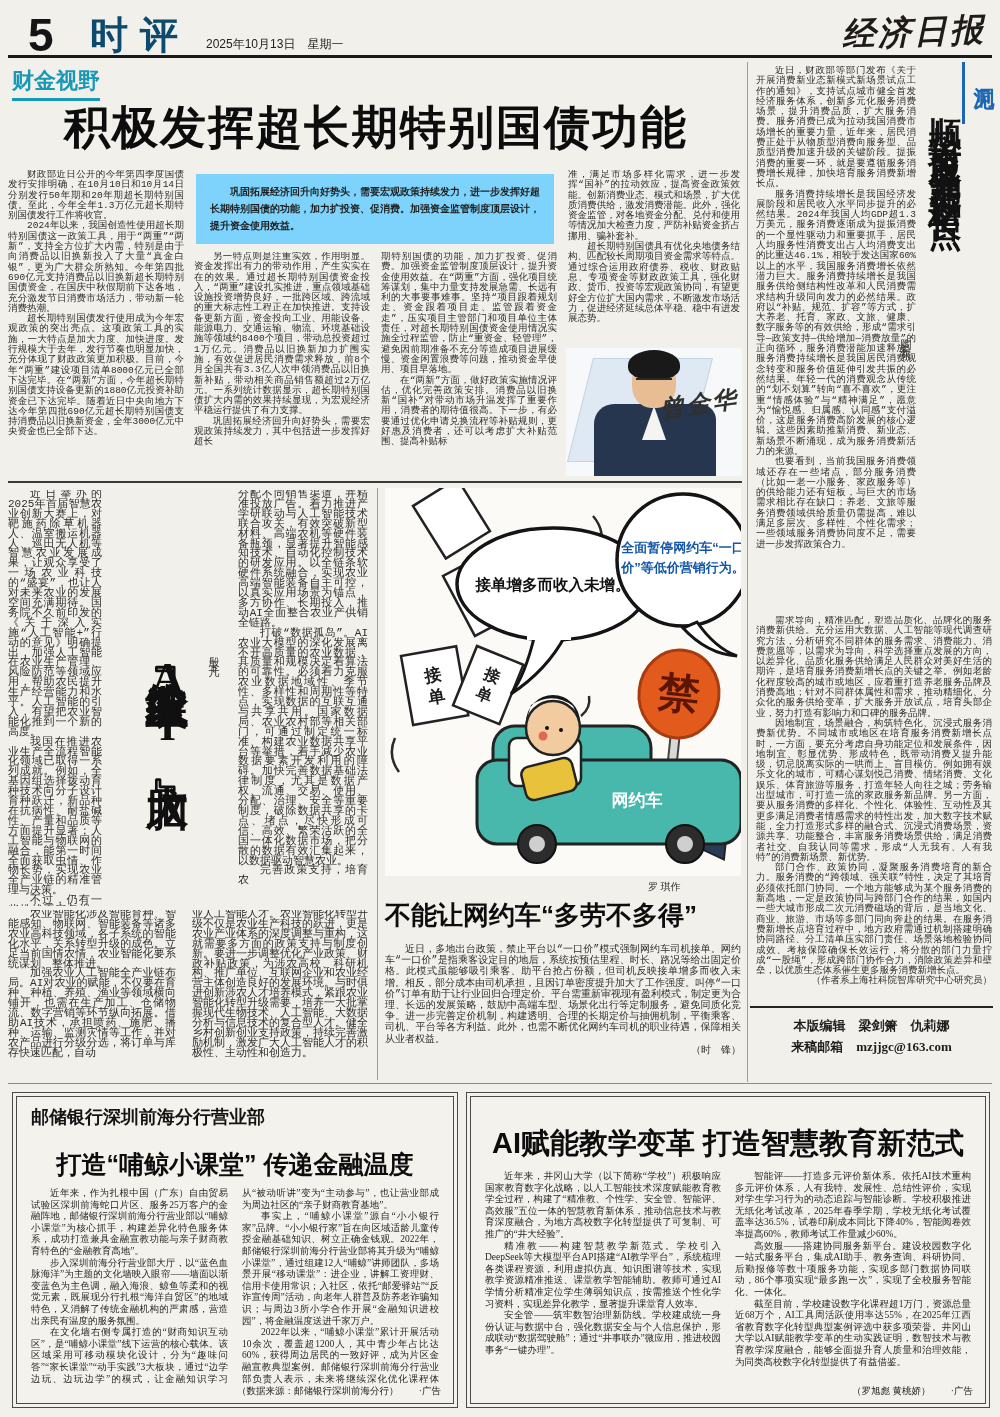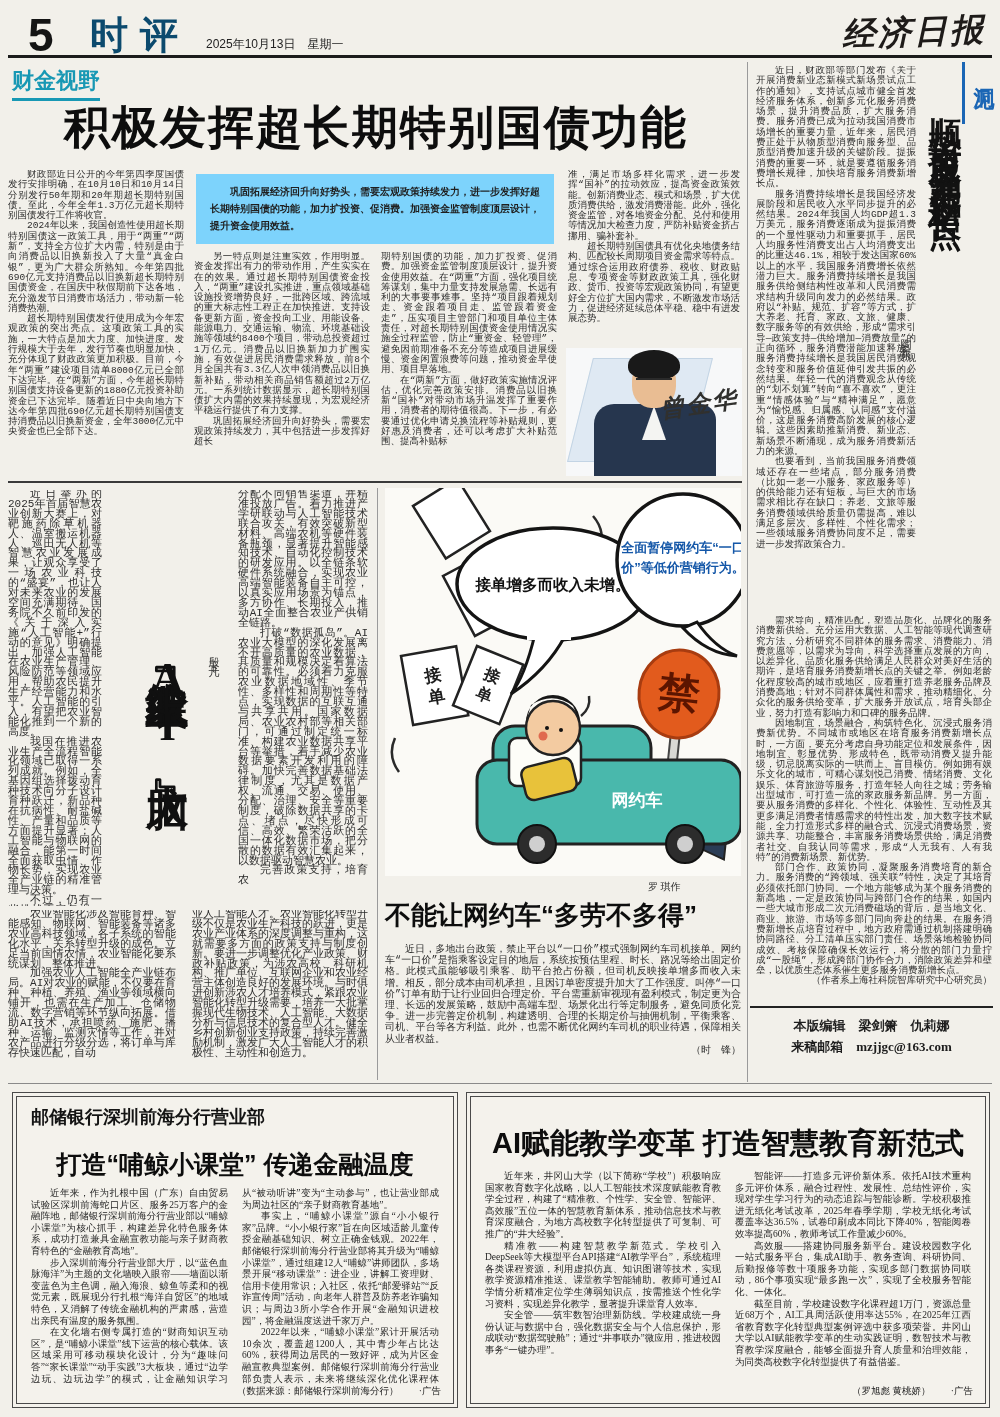--- a/index.html
+++ b/index.html
@@ -246,21 +246,21 @@
     </div>
   </div>
 
   <div class="abs adbox" style="left:466px;top:1092px;width:524px;height:316px;">
     <div class="adbox-inner">
       <div class="ad-headline" style="font-size:29px;">AI赋能教学变革 打造智慧教育新范式</div>
       <div class="ad-body" style="height:204px;">
         <p>近年来，井冈山大学（以下简称“学校”）积极响应国家教育数字化战略，以人工智能技术深度赋能教育教学全过程，构建了“精准教、个性学、安全管、智能评、高效服”五位一体的智慧教育新体系，推动信息技术与教育深度融合，为地方高校数字化转型提供了可复制、可推广的“井大经验”。</p>
         <p>精准教——构建智慧教学新范式。学校引入DeepSeek等大模型平台API搭建“AI教学平台”，系统梳理各类课程资源，利用虚拟仿真、知识图谱等技术，实现教学资源精准推送、课堂教学智能辅助。教师可通过AI学情分析精准定位学生薄弱知识点，按需推送个性化学习资料，实现差异化教学，显著提升课堂育人效率。</p>
         <p>安全管——筑牢数智治理新防线。学校建成统一身份认证与数据中台，强化数据安全与个人信息保护，形成联动“数据驾驶舱”；通过“井事联办”微应用，推进校园事务“一键办理”。</p>
-        <p>智能评——打造多元评价新体系。依托AI技术重构多元评价体系，融合过程性、发展性、总结性评价，实现对学生学习行为的动态追踪与智能诊断。学校积极推进无纸化考试改革，2025年春季学期，学校无纸化考试覆盖率达36.5%，试卷印刷成本同比下降40%，智能阅卷效率提高60%，教师考试工作量减少60%。</p>
+        <p>智能评——打造多元评价新体系。依托AI技术重构多元评价体系，人有我特、发展性、总结性评价，实现对学生学习行为的动态追踪与智能诊断。学校积极推进无纸化考试改革，2025年春季学期，学校无纸化考试覆盖率达36.5%，试卷印刷成本同比下降40%，智能阅卷效率提高60%，教师考试工作量减少60%。</p>
         <p>高效服——搭建协同服务新平台。建设校园数字化一站式服务平台，集成AI助手、教务查询、科研协同、后勤报修等数十项服务功能，实现多部门数据协同联动，86个事项实现“最多跑一次”，实现了全校服务智能化、一体化。</p>
         <p>截至目前，学校建设数字化课程超1万门，资源总量近68万个，AI工具周活跃使用率达55%，在2025年江西省教育数字化转型典型案例评选中获多项荣誉。井冈山大学以AI赋能教学变革的生动实践证明，数智技术与教育教学深度融合，能够全面提升育人质量和治理效能，为同类高校数字化转型提供了有益借鉴。</p>
       </div>
       <div class="ad-footer">
         <span>（罗旭彪 黄桃娇）</span>
         <span style="margin-left:18px;">·广告</span>
       </div>
     </div>
   </div>
 

